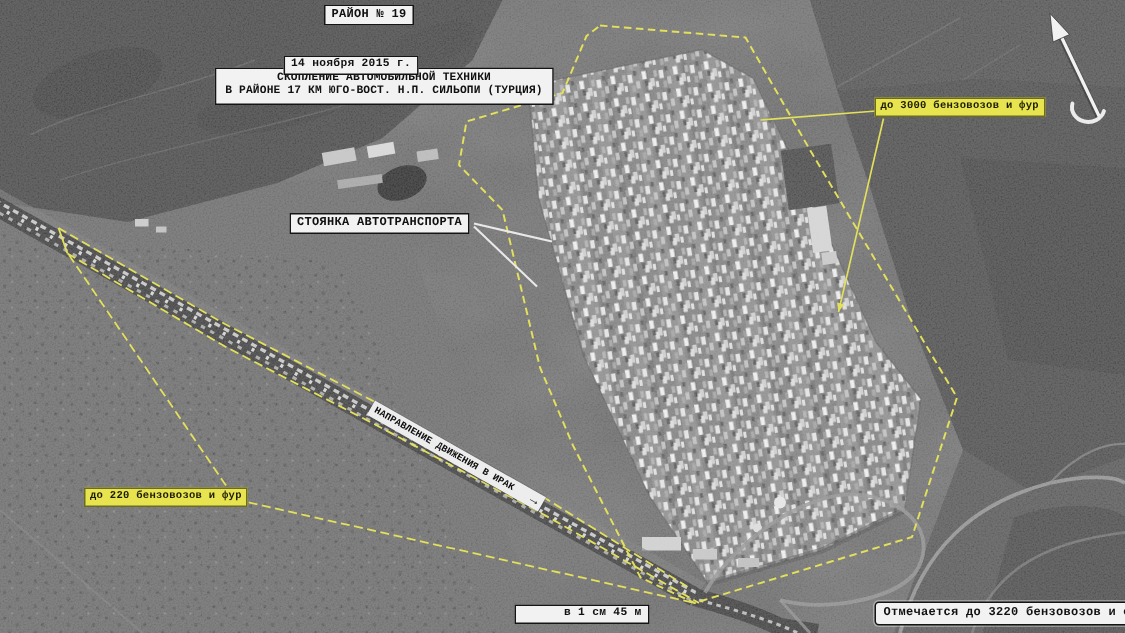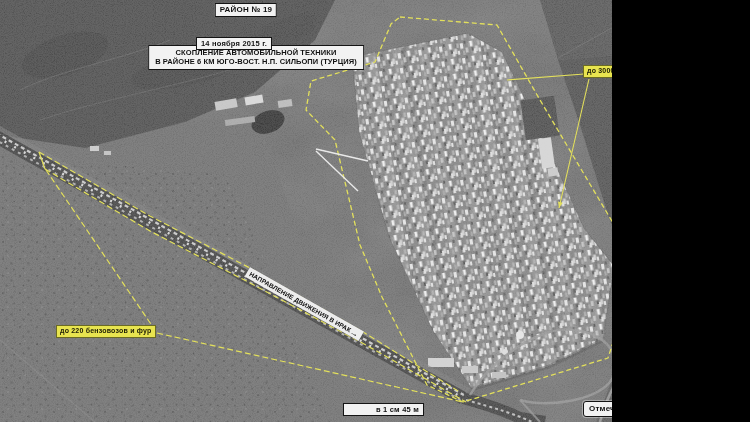--- a/index.html
+++ b/index.html
@@ -1,19 +1,19 @@
 <!DOCTYPE html>
 <html style="--annotation_yellow: #e3e05c; --yellow_label_bg: #e8e44f; --label_white: #f2f2f2; --label_text: #111111;"><head>
 <meta charset="utf-8">
 <style>
   html,body { margin:0; padding:0; background:#000; }
   .stage {
-    position:relative; width:612px; height:422px; overflow:hidden;
+    position:relative; width:750px; height:422px; overflow:hidden;
     background:#f97316;
-    font-family:Liberation Sans, sans-serif;
+    font-family:Liberation Mono, monospace;
   }
   .stage svg { position:absolute; left:0; top:0; }
 
   
   .lbl {
     position:absolute; white-space:nowrap;
     background:var(--label_white,#f2f2f2);
     border:1px solid #141414;
     color:var(--label_text,#111);
     font-weight:bold; font-size:7.5px; line-height:1.25;
@@ -177,25 +177,26 @@
         <polygon points="700,9 713,23 702,28" fill="#f2f2f2" stroke="#333333" stroke-width="0.5"></polygon>
         <path d="M715,69 A10,9 0 0 0 736,74" stroke="#ececec" stroke-width="2.6" fill="none" stroke-linecap="round"></path>
       </g>
     </g>
   </svg>
 
   <div class="lbl region-box centered" style="left:246px; top:3px;">РАЙОН № 19</div>
 
   <div class="lbl title-box centered" style="left:256px; top:16px;margin-top:29px;">
     <div>СКОПЛЕНИЕ АВТОМОБИЛЬНОЙ ТЕХНИКИ</div>
-    <div>В РАЙОНЕ 6 КМ ЮГО-ВОСТ. Н.П. СИЛЬОПИ (ТУРЦИЯ)</div>
+    <div>В РАЙОНЕ 17 КМ ЮГО-ВОСТ. Н.П. СИЛЬОПИ (ТУРЦИЯ)</div>
   </div>
 
   <div class="lbl centered" style="left:234px; top:37px;">14 ноября 2015 г.</div>
 
+  <div class="lbl" style="left:193px; top:142px; font-size:8px;">СТОЯНКА АВТОТРАНСПОРТА</div>
 
   <div class="lbl yellow" style="left:583px; top:65px;">до 3000 бензовозов и фур</div>
 
   <div class="lbl yellow" style="left:56px; top:325px;">до 220 бензовозов и фур</div>
 
   <div class="lbl scale-box" style="left:343px; top:403px;">в 1 см 45 м</div>
 
   <div class="lbl rounded" style="left:583px; top:401px;">Отмечается до 3220 бензовозов и фур.</div>
 
   <div class="band">

